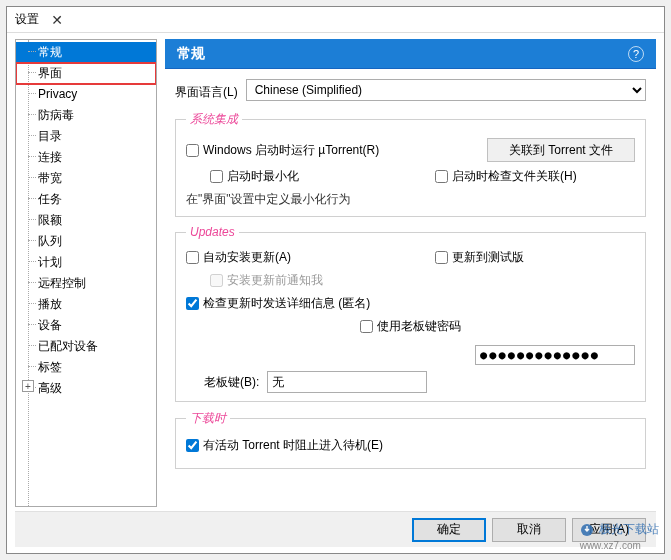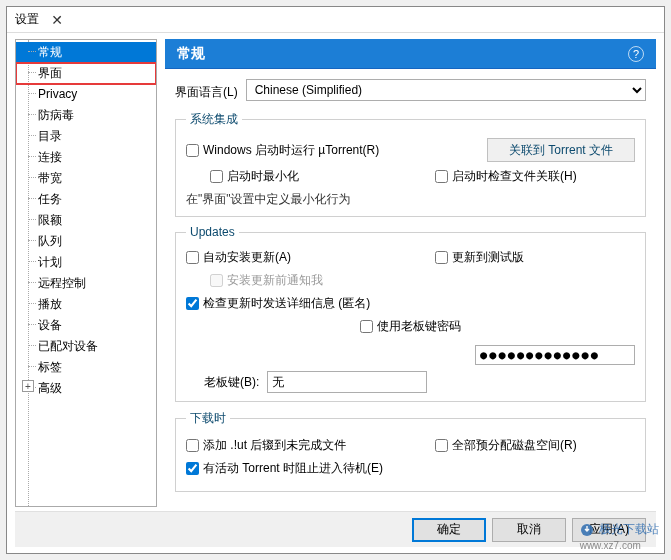--- a/index.html
+++ b/index.html
@@ -17,26 +17,26 @@
 .tree-line { position: absolute; left: 12px; top: 0; bottom: 0; border-left: 1px dotted #aaa; }
 .tree-item::before { content: ""; position: absolute; left: 12px; top: 9px; width: 8px; border-top: 1px dotted #aaa; }
 .main { flex: 1; margin: 6px 8px 6px 8px; position: relative; overflow: auto; }
 .header-bar { background: #1c7ed6; color: #fff; height: 30px; display: flex; align-items: center; padding: 0 12px; justify-content: space-between; border-bottom: 1px solid #1565c0; }
 .header-bar .h-title { font-size: 14px; font-weight: 600; }
 .help-icon { width: 16px; height: 16px; border: 1px solid rgba(255,255,255,.7); border-radius: 50%; display: flex; align-items: center; justify-content: center; font-size: 11px; }
 .content { padding: 10px 10px 4px 10px; }
 .row { display: flex; align-items: flex-end; gap: 8px; margin-bottom: 10px; }
 select.combo { flex: 1; height: 22px; border: 1px solid #adadad; background: #fff; padding: 0 4px; }
 fieldset { border: 1px solid #d0d0d0; margin-bottom: 8px; padding: 10px 10px 8px 10px; }
-legend { padding: 0 4px; color: #0c4a6e; }
+legend { padding: 0 4px; color: #ec4899; font-style: italic; }
 .chk-row { display: flex; align-items: center; gap: 32px; margin-bottom: 6px; flex-wrap: wrap; }
 .chk { display: flex; align-items: center; gap: 4px; }
 .chk input { width: 13px; height: 13px; accent-color: #0078d7; }
 .chk label { white-space: nowrap; }
-.assoc-btn { margin-left: auto; width: 148px; height: 24px; border: 1px solid #c0c0c0; background: #f0f0f0; color: #0c4a6e; }
+.assoc-btn { margin-left: auto; width: 148px; height: 24px; border: 1px solid #c0c0c0; background: #f0f0f0; color: #000000; }
 .note-text { color: #333; margin: 4px 0 0 0; }
 .disabled-txt { color: #999; }
 .pw-row { display: flex; align-items: center; gap: 10px; flex-direction: column; }
 .pw-field { width: 160px; height: 20px; border: 1px solid #adadad; padding: 0 4px; font-family: monospace; letter-spacing: 2px; }
 .boss-row { display: flex; align-items: center; gap: 8px; margin-top: 6px; }
 .boss-input { width: 160px; height: 22px; border: 1px solid #adadad; padding: 0 4px; }
 .footer { position: absolute; left: 8px; right: 8px; bottom: 6px; height: 36px; background: #f0f0f0; border-top: 1px solid #e0e0e0; display: flex; justify-content: flex-end; align-items: center; gap: 6px; padding: 16px 10px; }
 .btn { width: 74px; height: 24px; border: 1px solid #adadad; background: #e1e1e1; }
 .btn.primary { border: 1px solid #0078d7; outline: 1px solid #0078d7; outline-offset: -2px; }
 .watermark { position: absolute; right: 12px; bottom: 8px; font-size: 12px; color: #2f6db0; opacity: .85; pointer-events: none; }
@@ -146,30 +146,20 @@
           <div class="boss-row">
             <span style="margin-left:18px">老板键(B):</span>
             <input class="boss-input" value="无" style="">
           </div>
         </fieldset>
 
         <fieldset>
           <legend>下载时</legend>
           <div class="chk-row">
             <div class="chk">
-              <input type="checkbox" style="">
-              <label>添加 .!ut 后辍到未完成文件</label>
-            </div>
-            <div class="chk" style="margin-left:auto;width:200px">
-              <input type="checkbox" style="">
-              <label>全部预分配磁盘空间(R)</label>
-            </div>
-          </div>
-          <div class="chk-row">
-            <div class="chk">
               <input type="checkbox" checked="" style="">
               <label>有活动 Torrent 时阻止进入待机(E)</label>
             </div>
           </div>
         </fieldset>
       </div>
     </div>
   </div>
 
   <div class="footer">

